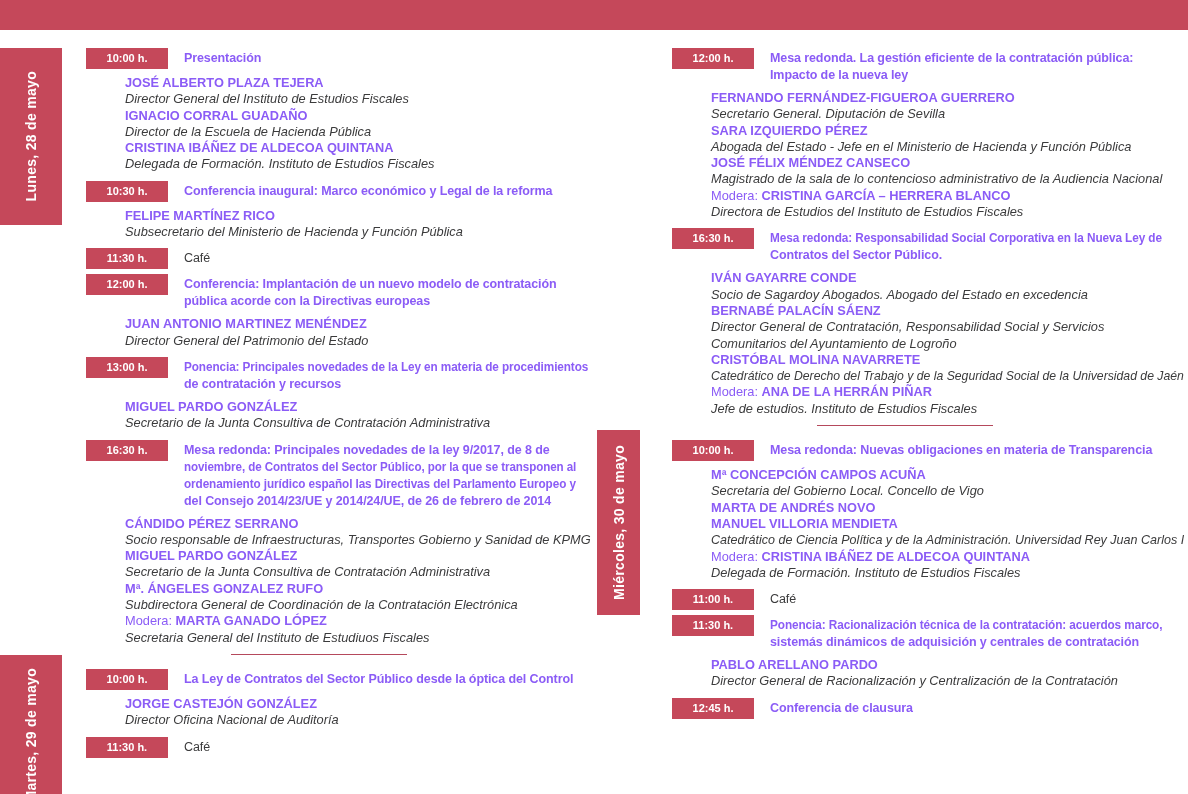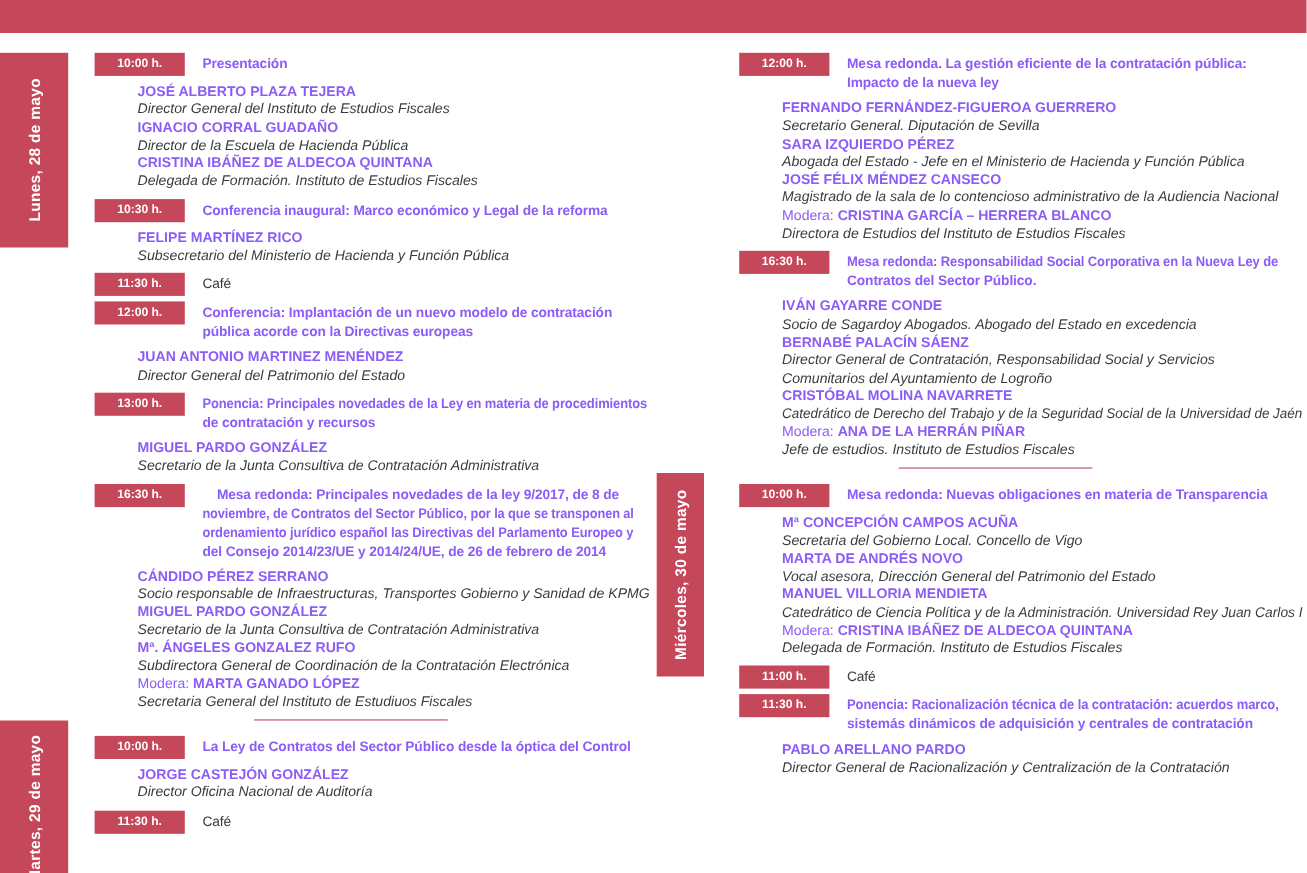--- a/index.html
+++ b/index.html
@@ -121,21 +121,21 @@
         </div>
         <div class="speakers">
           <div class="sp-name">MIGUEL PARDO GONZÁLEZ</div>
           <div class="sp-role">Secretario de la Junta Consultiva de Contratación Administrativa</div>
         </div>
       </section>
       <section class="session">
         <div class="session-head">
           <span class="time-badge">16:30 h.</span>
           <div class="session-title red justify">
-            <span class="t-line just" style="transform: scaleX(1); text-align: center;">Mesa redonda: Principales novedades de la ley 9/2017, de 8 de</span>
+            <span class="t-line just" style="transform: scaleX(1);">Mesa redonda: Principales novedades de la ley 9/2017, de 8 de</span>
             <span class="t-line just" style="transform: scaleX(0.92891);">noviembre, de Contratos del Sector Público, por la que se transponen al</span>
             <span class="t-line just" style="transform: scaleX(0.940048);">ordenamiento jurídico español las Directivas del Parlamento Europeo y</span>
             <span class="t-line">del Consejo 2014/23/UE y 2014/24/UE, de 26 de febrero de 2014</span>
           </div>
         </div>
         <div class="speakers">
           <div class="sp-name">CÁNDIDO PÉREZ SERRANO</div>
           <div class="sp-role">Socio responsable de Infraestructuras, Transportes Gobierno y Sanidad de KPMG</div>
           <div class="sp-name">MIGUEL PARDO GONZÁLEZ</div>
           <div class="sp-role">Secretario de la Junta Consultiva de Contratación Administrativa</div>
@@ -211,21 +211,20 @@
         <div class="session-head">
           <span class="time-badge">10:00 h.</span>
           <div class="session-title red">
             <span class="t-line">Mesa redonda: Nuevas obligaciones en materia de Transparencia</span>
           </div>
         </div>
         <div class="speakers">
           <div class="sp-name">Mª CONCEPCIÓN CAMPOS ACUÑA</div>
           <div class="sp-role">Secretaria del Gobierno Local. Concello de Vigo</div>
           <div class="sp-name">MARTA DE ANDRÉS NOVO</div>
-          <div class="sp-role">Vocal asesora, Dirección General del Patrimonio del Estado</div>
           <div class="sp-name">MANUEL VILLORIA MENDIETA</div>
           <div class="sp-role" style="transform: scaleX(0.979296);">Catedrático de Ciencia Política y de la Administración. Universidad Rey Juan Carlos I</div>
           <div class="sp-name"><span class="prefix">Modera: </span>CRISTINA IBÁÑEZ DE ALDECOA QUINTANA</div>
           <div class="sp-role">Delegada de Formación. Instituto de Estudios Fiscales</div>
         </div>
       </section>
       <section class="session no-speakers">
         <div class="session-head">
           <span class="time-badge">11:00 h.</span>
           <div class="session-title plain">
@@ -239,14 +238,22 @@
           <div class="session-title red">
             <span class="t-line" style="transform: scaleX(0.944578);">Ponencia: Racionalización técnica de la contratación: acuerdos marco,</span>
             <span class="t-line">sistemás dinámicos de adquisición y centrales de contratación</span>
           </div>
         </div>
         <div class="speakers">
           <div class="sp-name">PABLO ARELLANO PARDO</div>
           <div class="sp-role">Director General de Racionalización y Centralización de la Contratación</div>
         </div>
       </section>
+      <section class="session no-speakers">
+        <div class="session-head">
+          <span class="time-badge">12:45 h.</span>
+          <div class="session-title red">
+            <span class="t-line">Conferencia de clausura</span>
+          </div>
+        </div>
+      </section>
     </div>
 </div>
 
 </body></html>

